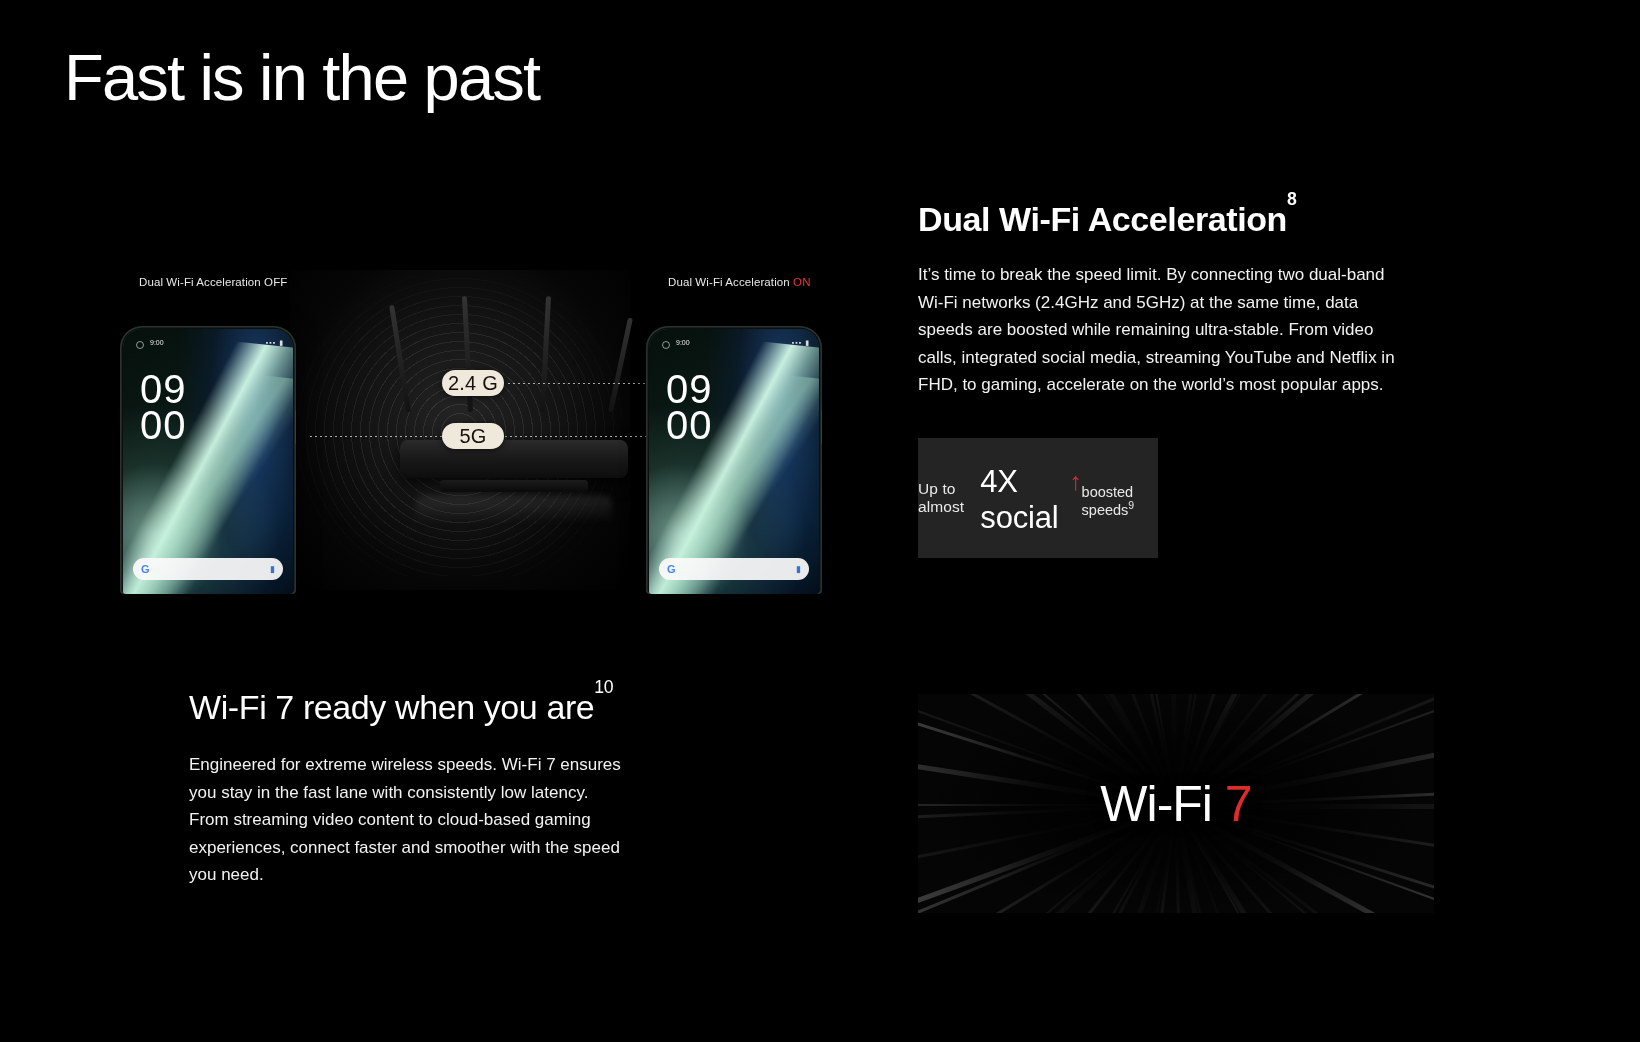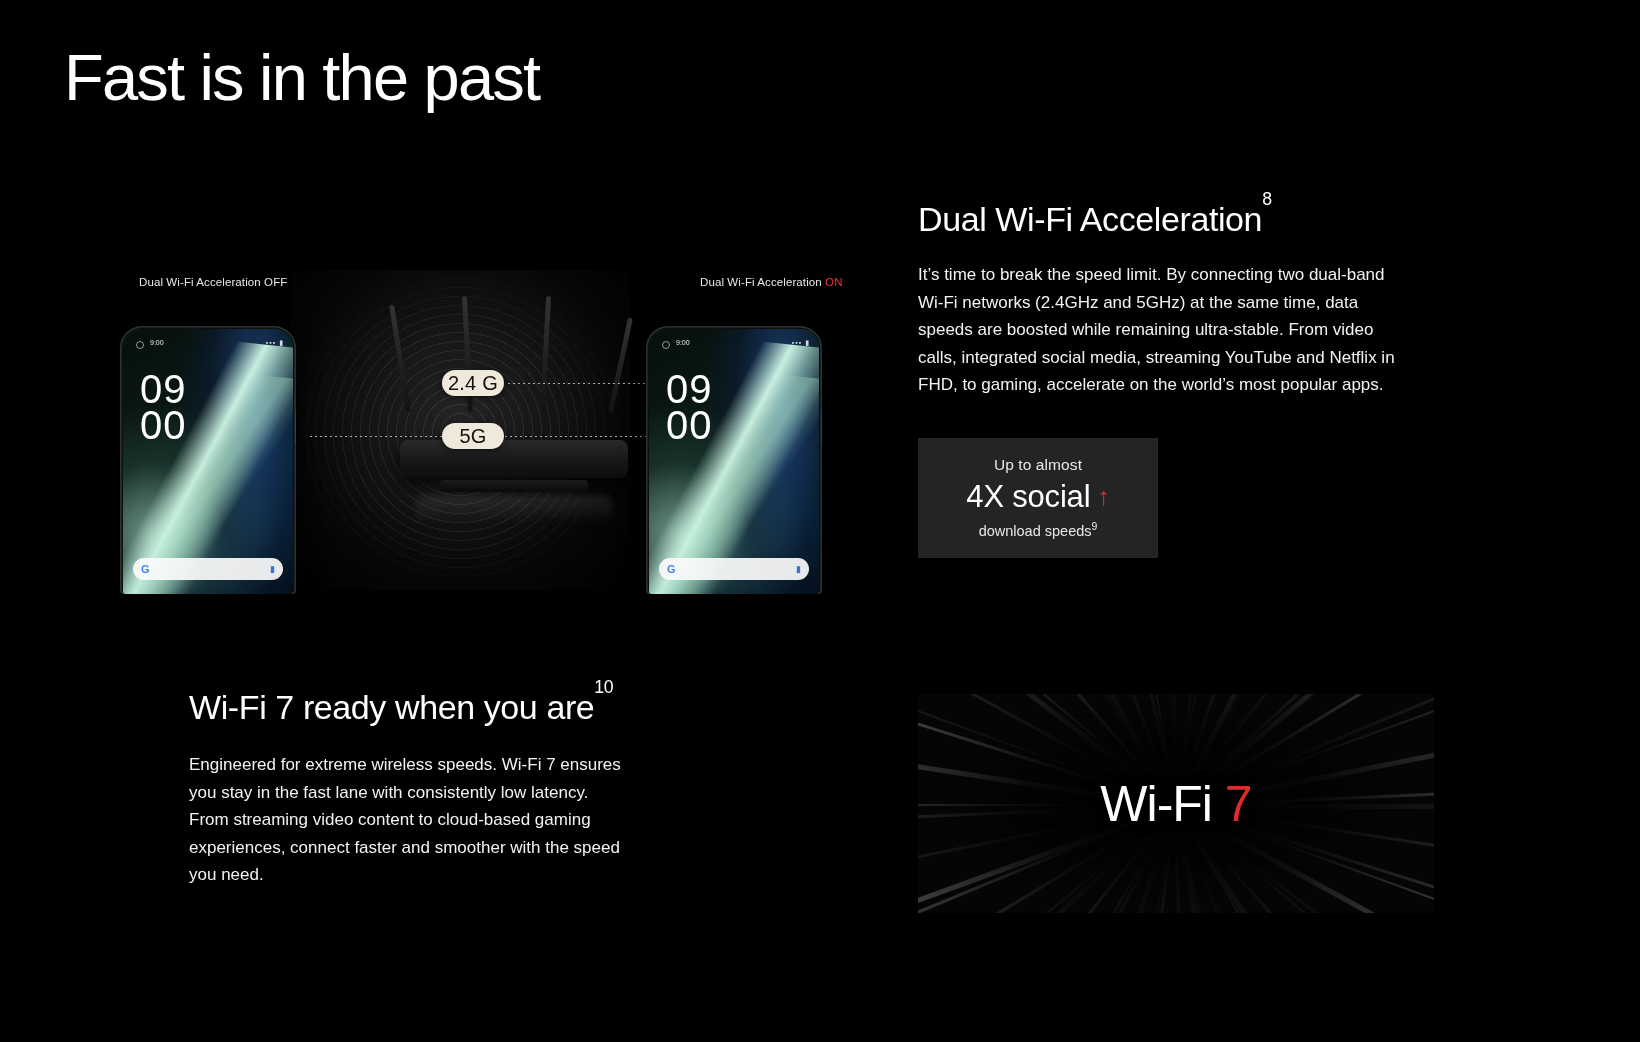--- a/index.html
+++ b/index.html
@@ -31,21 +31,21 @@
     background:
       repeating-radial-gradient(circle at 50% 52%, rgba(255,255,255,0.085) 0 1px, rgba(0,0,0,0) 1px 9px);
     -webkit-mask-image:radial-gradient(ellipse at 50% 52%, #000 10%, rgba(0,0,0,.85) 45%, rgba(0,0,0,0) 78%);
     mask-image:radial-gradient(ellipse at 50% 52%, #000 10%, rgba(0,0,0,.85) 45%, rgba(0,0,0,0) 78%);
   }
   .illu-label{
     position:absolute; top:26px;
     font-size:11.5px; letter-spacing:.1px; color:#e8e8e8; white-space:nowrap;
   }
   .illu-label.off{ left:79px;text-align:right; }
-  .illu-label.on { left:608px;margin-left:32px; }
+  .illu-label.on { left:608px; }
   .illu-label .on-word{ color:#e33; }
 
   
   .phone{
     position:absolute; top:76px; width:176px; height:268px;
     border-radius:22px 22px 4px 4px;
     background:#0c0f0d;
     box-shadow:inset 0 0 0 1.6px #2b3330, 0 0 22px rgba(0,0,0,.8);
     overflow:hidden;
   }
@@ -151,32 +151,32 @@
     border-left:6px solid rgba(230,230,230,.85);
   }
   .arrow-head.h1{ left:618px; top:129px; }
   .arrow-head.h2{ left:618px; top:182px; }
 
   
   .col-dual{
     position:absolute; left:918px; top:200px; width:700px;
   }
   .sec-heading{
-    font-size:34px; font-weight:400; letter-spacing:-.4px; color:#fff;
+    font-size:34px; font-weight:700; letter-spacing:-.4px; color:#fff;
     line-height:1.15; white-space:nowrap;
   }
   .sec-heading sup{ font-size:.52em; top:-.75em; position:relative; }
   .sec-body{
     margin-top:22px; width:496px;
     font-size:17px; line-height:27.5px; color:#f2f2f2; font-weight:400;
   }
   .speed-card{
     margin-top:39px; width:240px; height:120px;
     background:#242424;
-    display:flex; flex-direction:column; align-items:center; justify-content:center;
+    display:flex; flex-direction:row; align-items:center; justify-content:center;
   }
   .speed-top{ font-size:15.5px; color:#e9e9e9; letter-spacing:.1px; }
   .speed-main{
     margin-top:5px; display:flex; align-items:baseline; gap:7px;
     font-size:31px; font-weight:400; color:#fff; letter-spacing:-.2px;
   }
   .speed-arrow{ color:#e02b2b; font-size:25px; line-height:1; transform:translateY(-2px); }
   .speed-sub{ margin-top:6px; font-size:14.5px; color:#e9e9e9; }
   .speed-sub sup{ font-size:.72em; }
 
@@ -293,21 +293,21 @@
   </h2>
   <p class="sec-body">It’s time to break the speed limit. By connecting two dual-band Wi-Fi networks (2.4GHz and 5GHz) at the same time, data speeds are boosted while remaining ultra-stable. From video calls, integrated social media, streaming YouTube and Netflix in FHD, to gaming, accelerate on the world’s most popular apps.</p>
 
   <div class="speed-card">
     <div class="speed-top">Up to almost</div>
     <div class="speed-main">
       <span>4X social</span>
       <span class="speed-arrow">↑</span>
     </div>
     <div class="speed-sub">
-      <span>download speeds</span><sup>9</sup>
+      <span>boosted speeds</span><sup>9</sup>
     </div>
   </div>
 </section>
 
 <section class="col-wifi7">
   <h2 class="wifi7-heading">
     <span>Wi-Fi 7 ready when you are</span><sup>10</sup>
   </h2>
   <p class="wifi7-body">Engineered for extreme wireless speeds. Wi-Fi 7 ensures you stay in the fast lane with consistently low latency. From streaming video content to cloud-based gaming experiences, connect faster and smoother with the speed you need.</p>
 </section>

